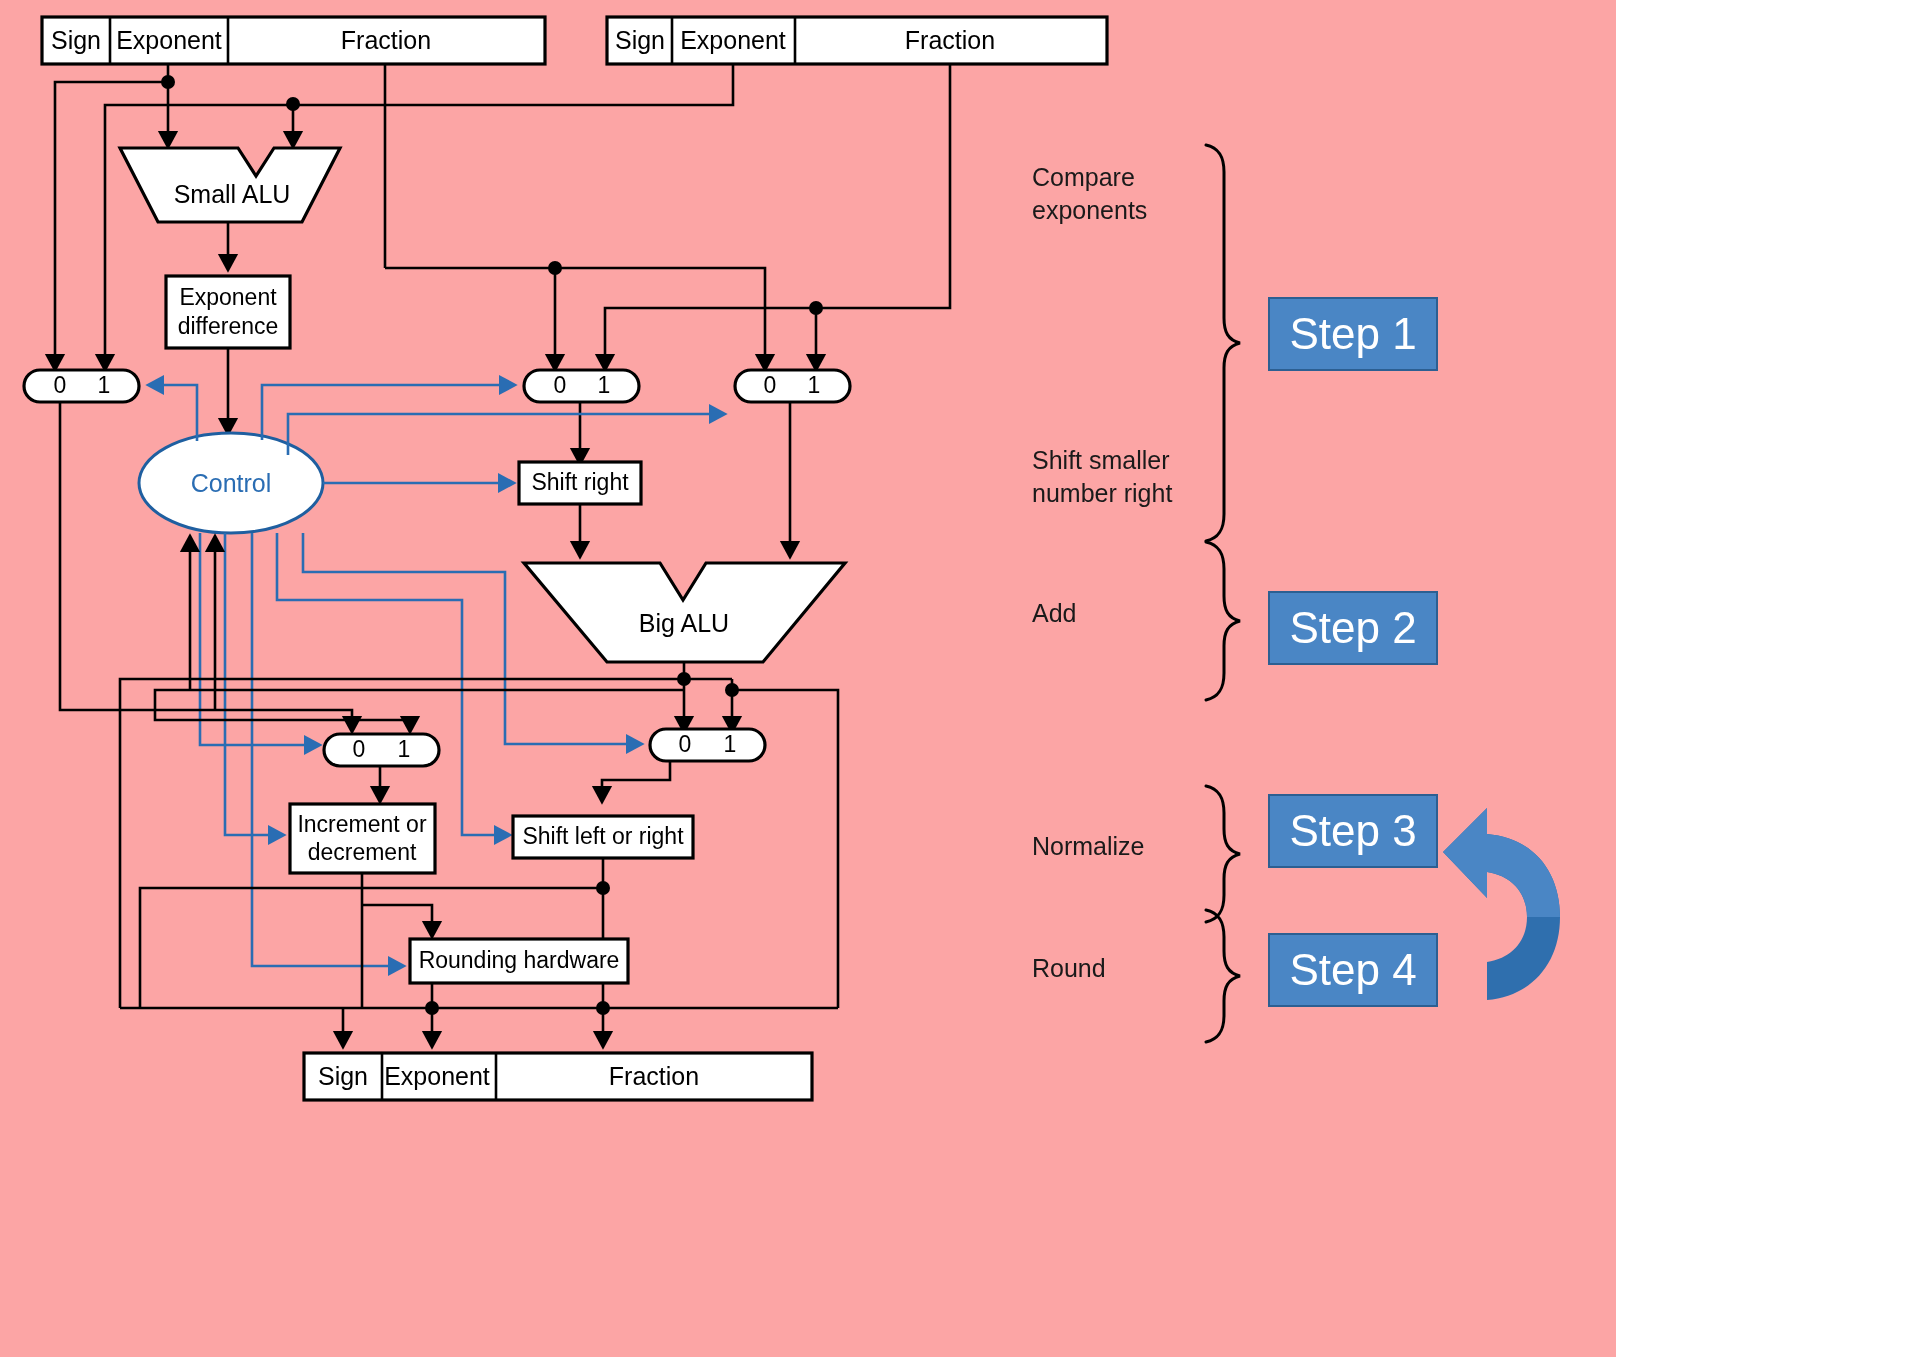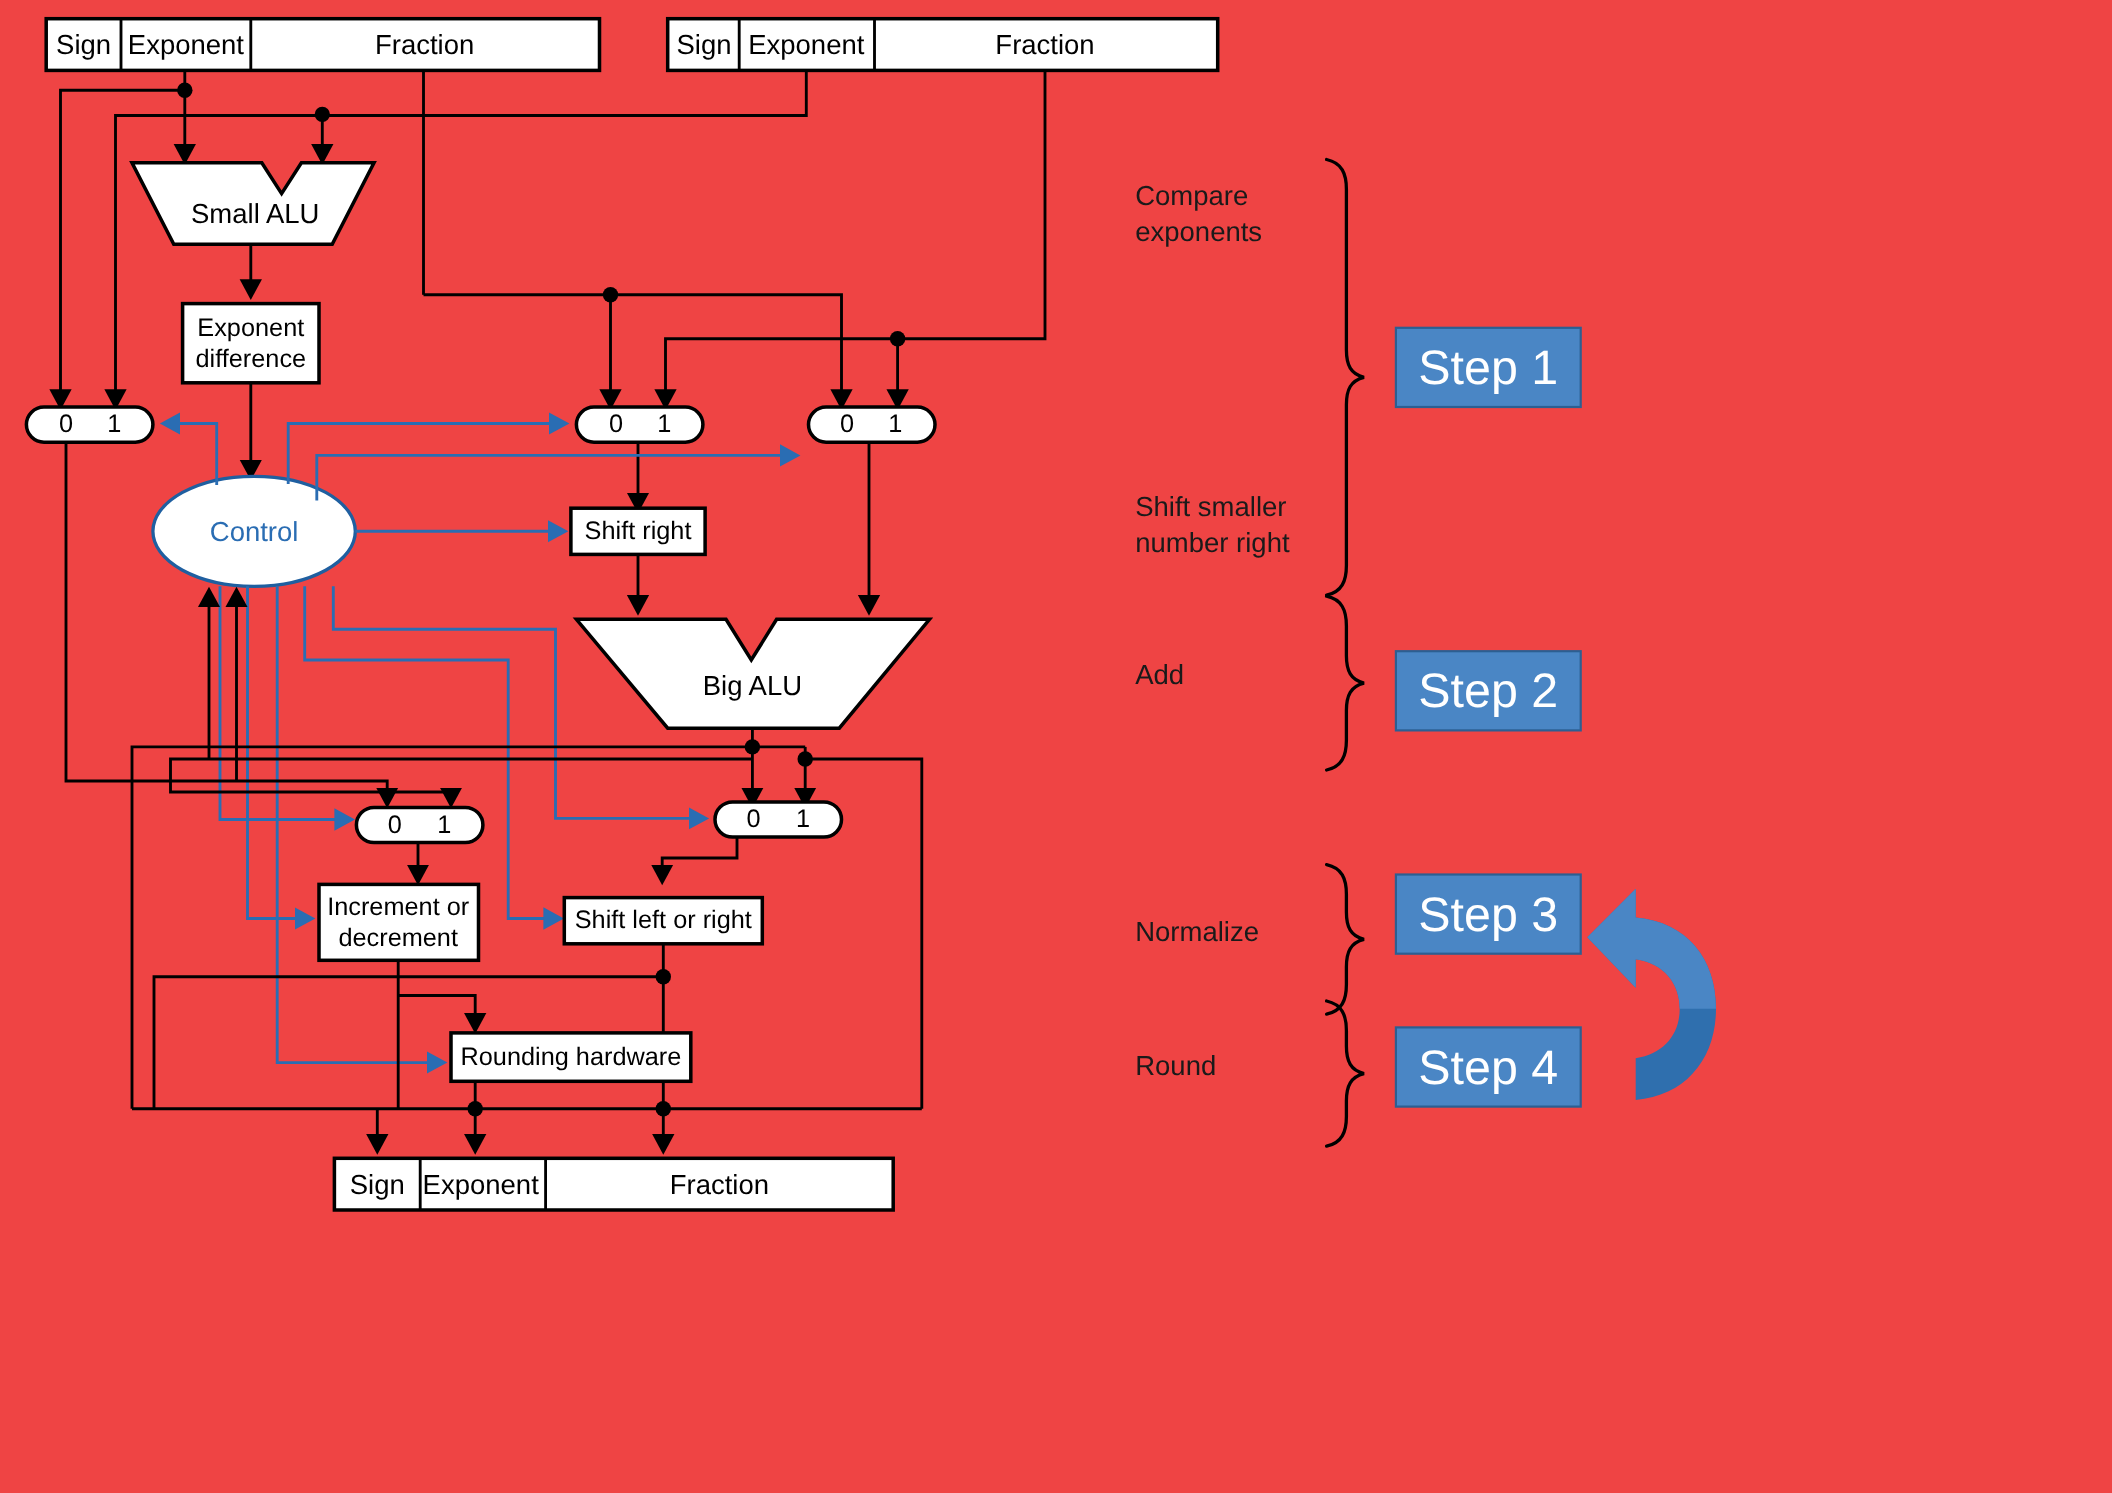--- a/index.html
+++ b/index.html
@@ -1,18 +1,18 @@
 <!DOCTYPE html>
 <html><head>
 <meta charset="utf-8">
 <style>
   html,body{margin:0;padding:0;background:#ffffff;}
   body{width:1920px;height:1357px;overflow:hidden;
        font-family:"Liberation Sans","DejaVu Sans",sans-serif;}
-  #stage{position:relative;width:1920px;height:1357px;background:#ef4444;}
+  #stage{position:relative;width:1616px;height:1357px;background:#fca5a5;}
   svg{display:block;}
   text{font-family:"Liberation Sans","DejaVu Sans",sans-serif;fill:#000;}
   .blk{fill:#fff;stroke:#000;stroke-width:3.2;}
   .mux{fill:#fff;stroke:#000;stroke-width:3.2;}
   .alu{fill:#fff;stroke:#000;stroke-width:3.2;stroke-linejoin:miter;}
   .ctl{fill:#fff;stroke:#1f5fa0;stroke-width:3;}
   .wire{stroke:#000;stroke-width:2.6;fill:none;}
   .bwire{stroke:#2a6db3;stroke-width:2.6;fill:none;}
   .dot{fill:#000;}
   .lbl{font-size:25px;}

